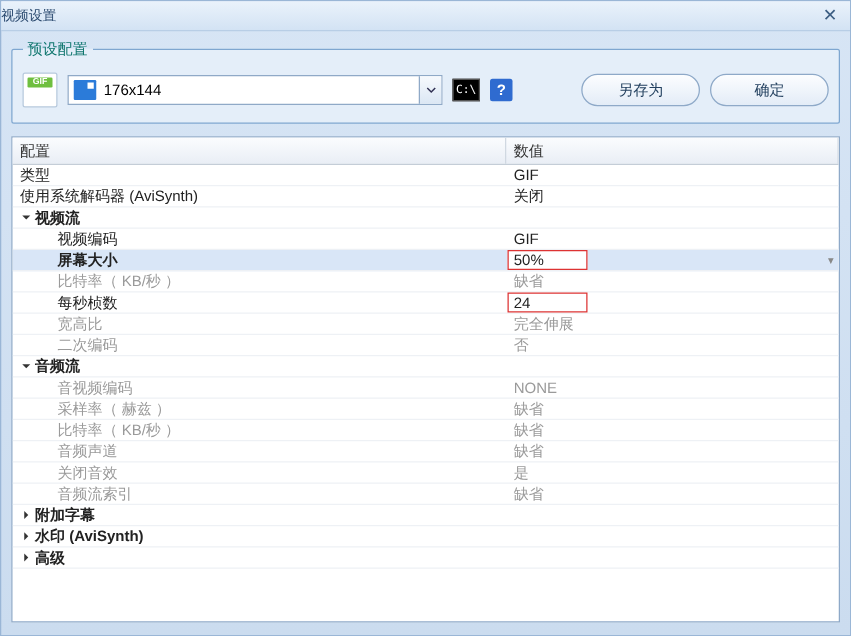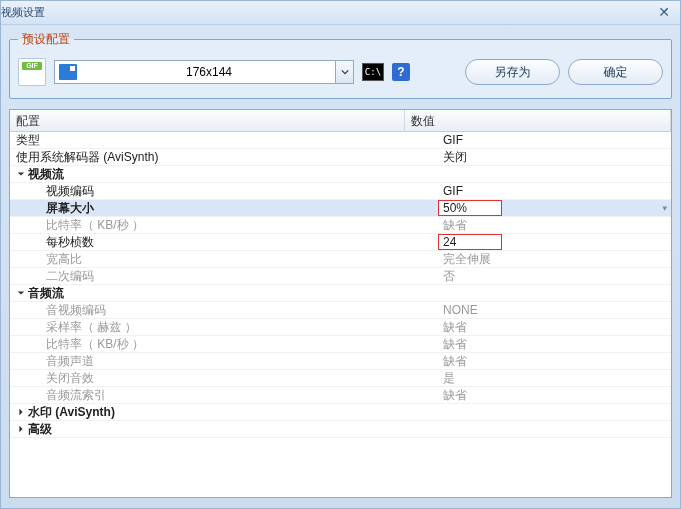--- a/index.html
+++ b/index.html
@@ -49,21 +49,21 @@
     display: flex;
     flex-direction: column;
   }
   fieldset.preset {
     border: 1px solid #7ea6d0;
     border-radius: 2px;
     padding: 10px 8px 12px 8px;
     background: #e4eef9;
   }
   fieldset.preset legend {
-    color: #c2410c;
+    color: #0f766e;
     padding: 0 4px;
     font-size: 12px;
     margin-top: 45px;
   }
   .preset-row {
     display: flex;
     align-items: center;
     gap: 8px;
   }
   .gif-icon {
@@ -113,21 +113,20 @@
     background: #fff;
   }
   .res-select {
     flex: 1;
     border: none;
     height: 22px;
     font-size: 12px;
     padding-left: 2px;
     appearance: none;
     background: transparent;
-    text-align: center;
   }
   .res-dd {
     width: 18px; height: 22px;
     border-left: 1px solid #8fa9c7;
     display: flex;
     align-items: center;
     justify-content: center;
     background: linear-gradient(#f6f9fd,#dbe7f4);
   }
   .res-dd svg { width: 8px; height: 8px; }
@@ -185,21 +184,20 @@
   .col-value { flex: 1; }
   .grid-body {
     flex: 1;
     overflow: auto;
   }
   .row {
     display: flex;
     height: 17px;
     border-bottom: 1px solid #eef1f5;
     align-items: center;
-    gap: 32px;
   }
   .row .cell-label {
     width: 395px;
     padding-left: 6px;
     display: flex;
     align-items: center;
     gap: 2px;
     white-space: nowrap;
     color: #222;
   }
@@ -369,20 +367,31 @@
           <div class="cell-value">缺省</div>
         </div>
 
         <div class="row">
           <div class="cell-label">
             <span class="tw">
                 <svg viewBox="0 0 10 10">
                   <path d="M3 1 L7 5 L3 9" fill="#333"></path>
                 </svg>
               </span>
+            <span class="group-label">附加字幕</span>
+          </div>
+          <div class="cell-value"></div>
+        </div>
+        <div class="row">
+          <div class="cell-label">
+            <span class="tw">
+                <svg viewBox="0 0 10 10">
+                  <path d="M3 1 L7 5 L3 9" fill="#333"></path>
+                </svg>
+              </span>
             <span class="group-label">水印 (AviSynth)</span>
           </div>
           <div class="cell-value"></div>
         </div>
         <div class="row">
           <div class="cell-label">
             <span class="tw">
                 <svg viewBox="0 0 10 10">
                   <path d="M3 1 L7 5 L3 9" fill="#333"></path>
                 </svg>

